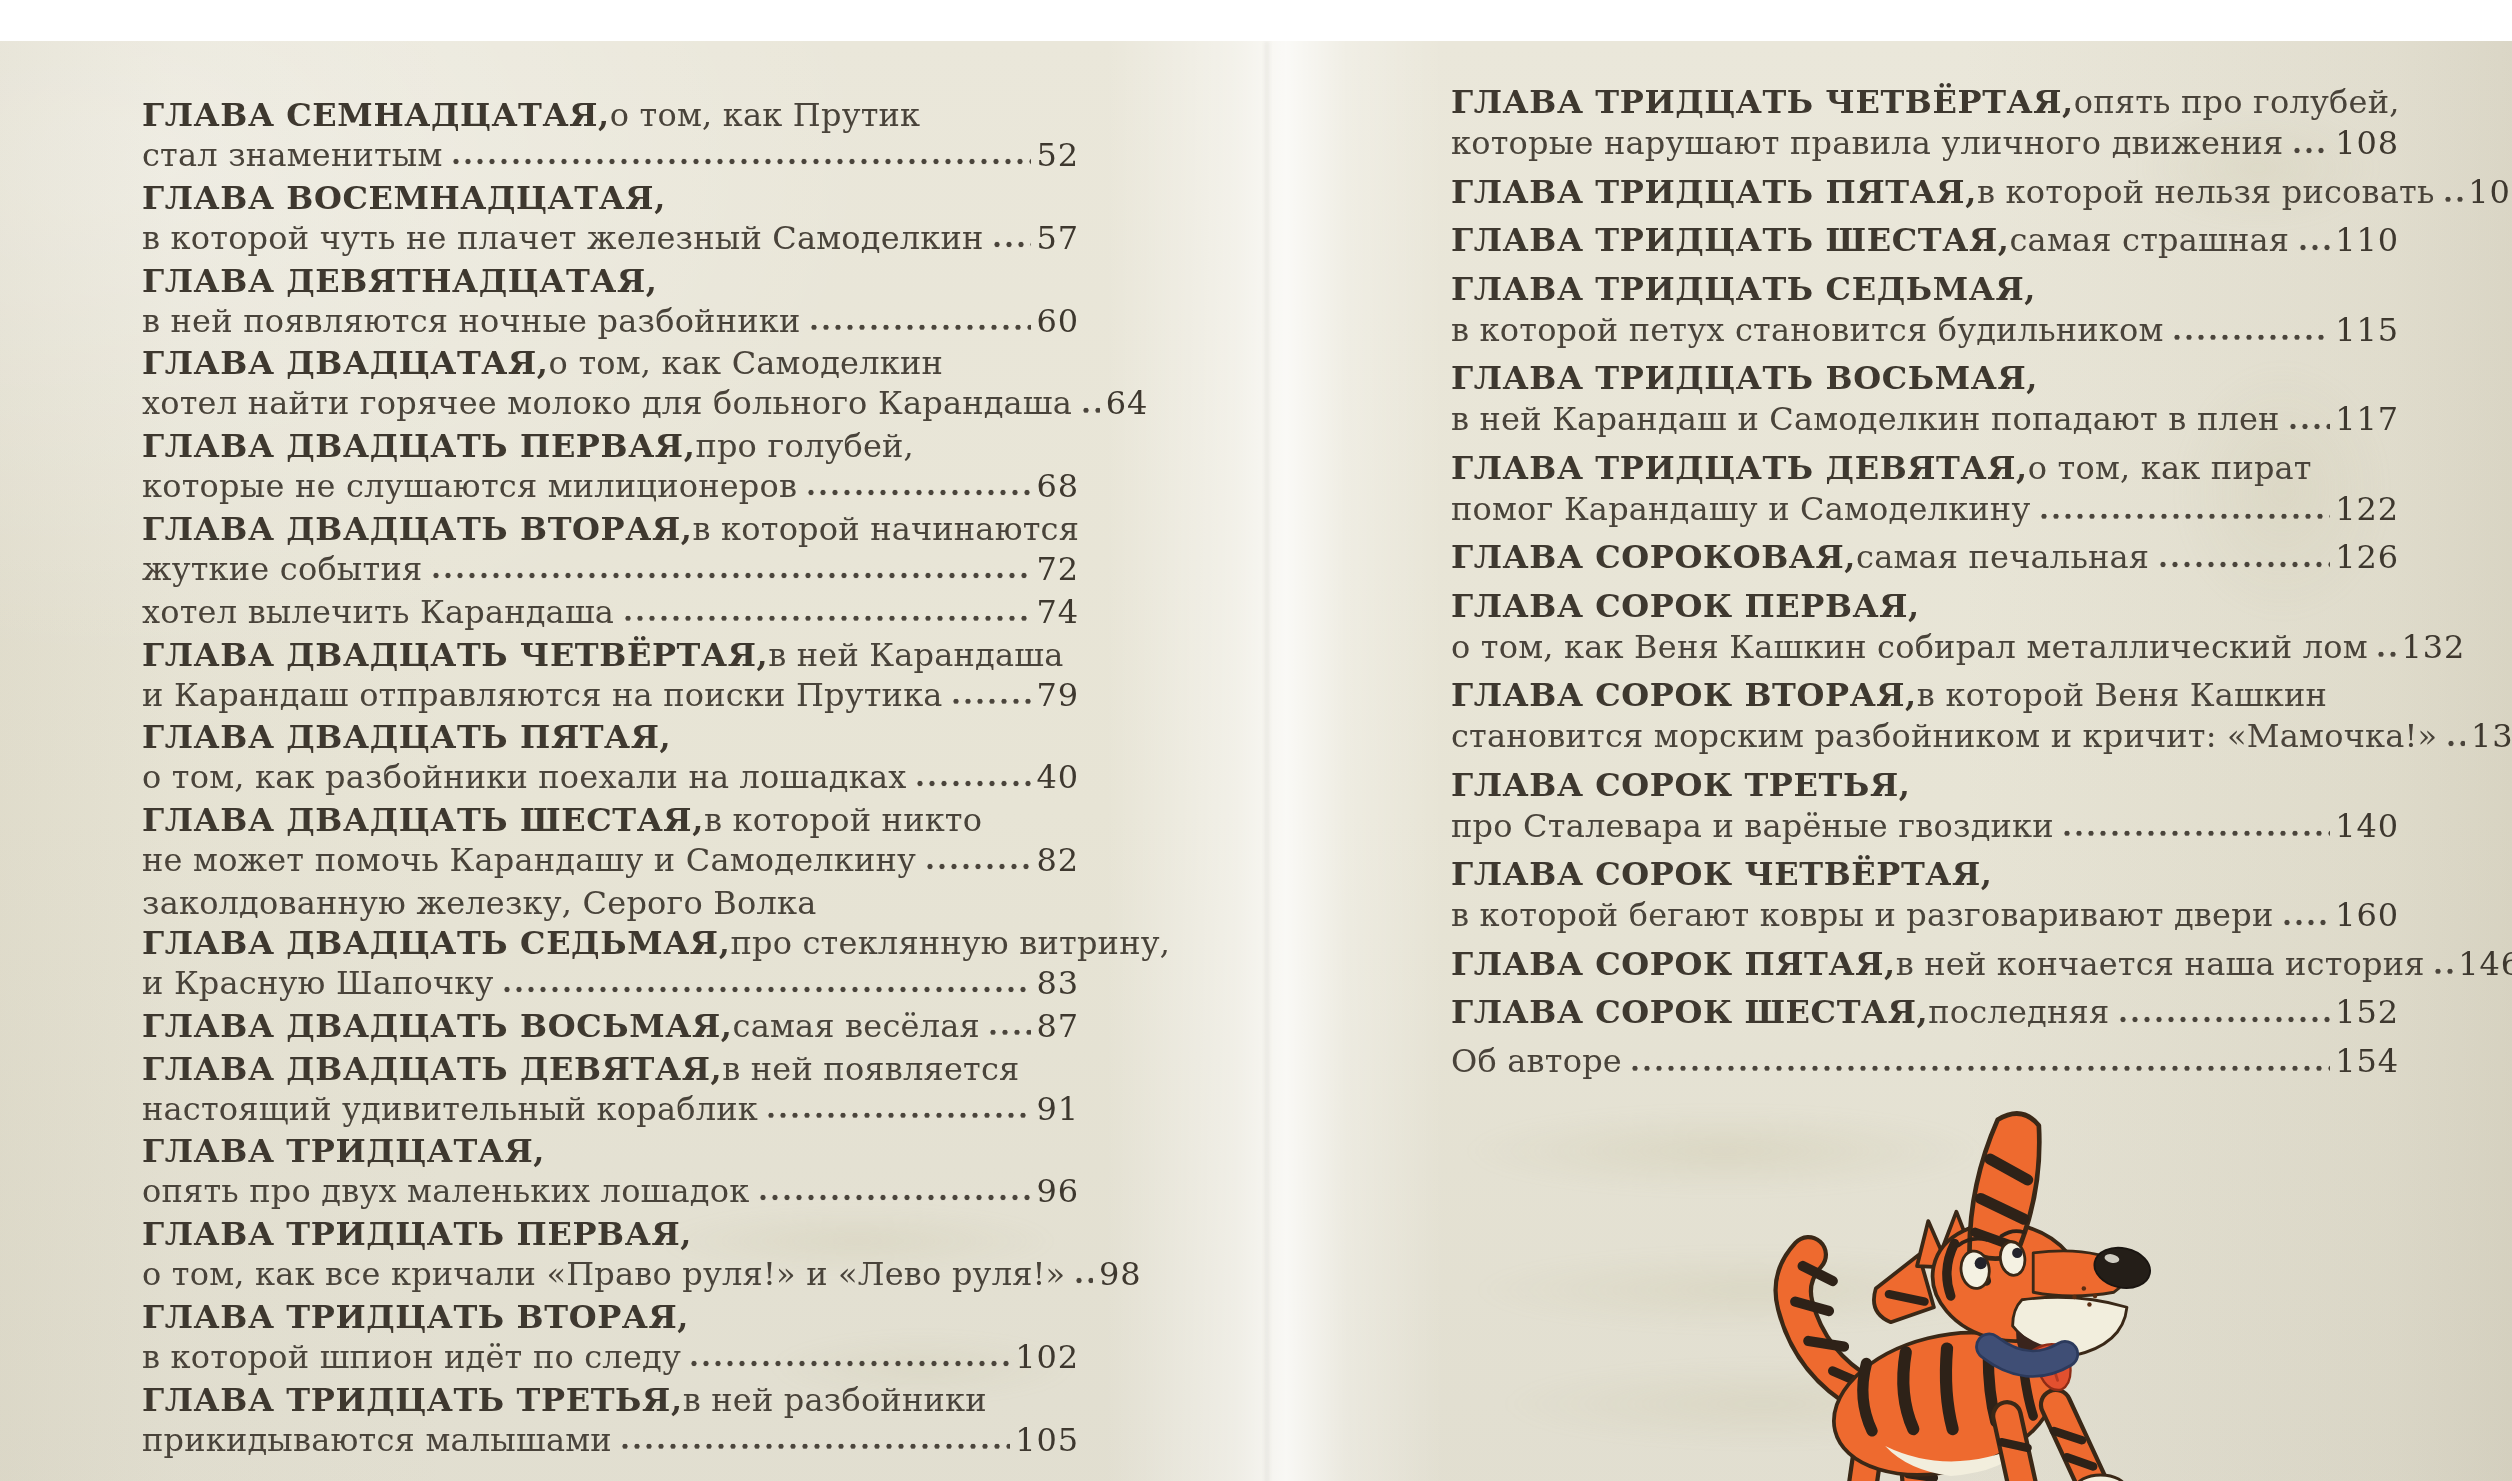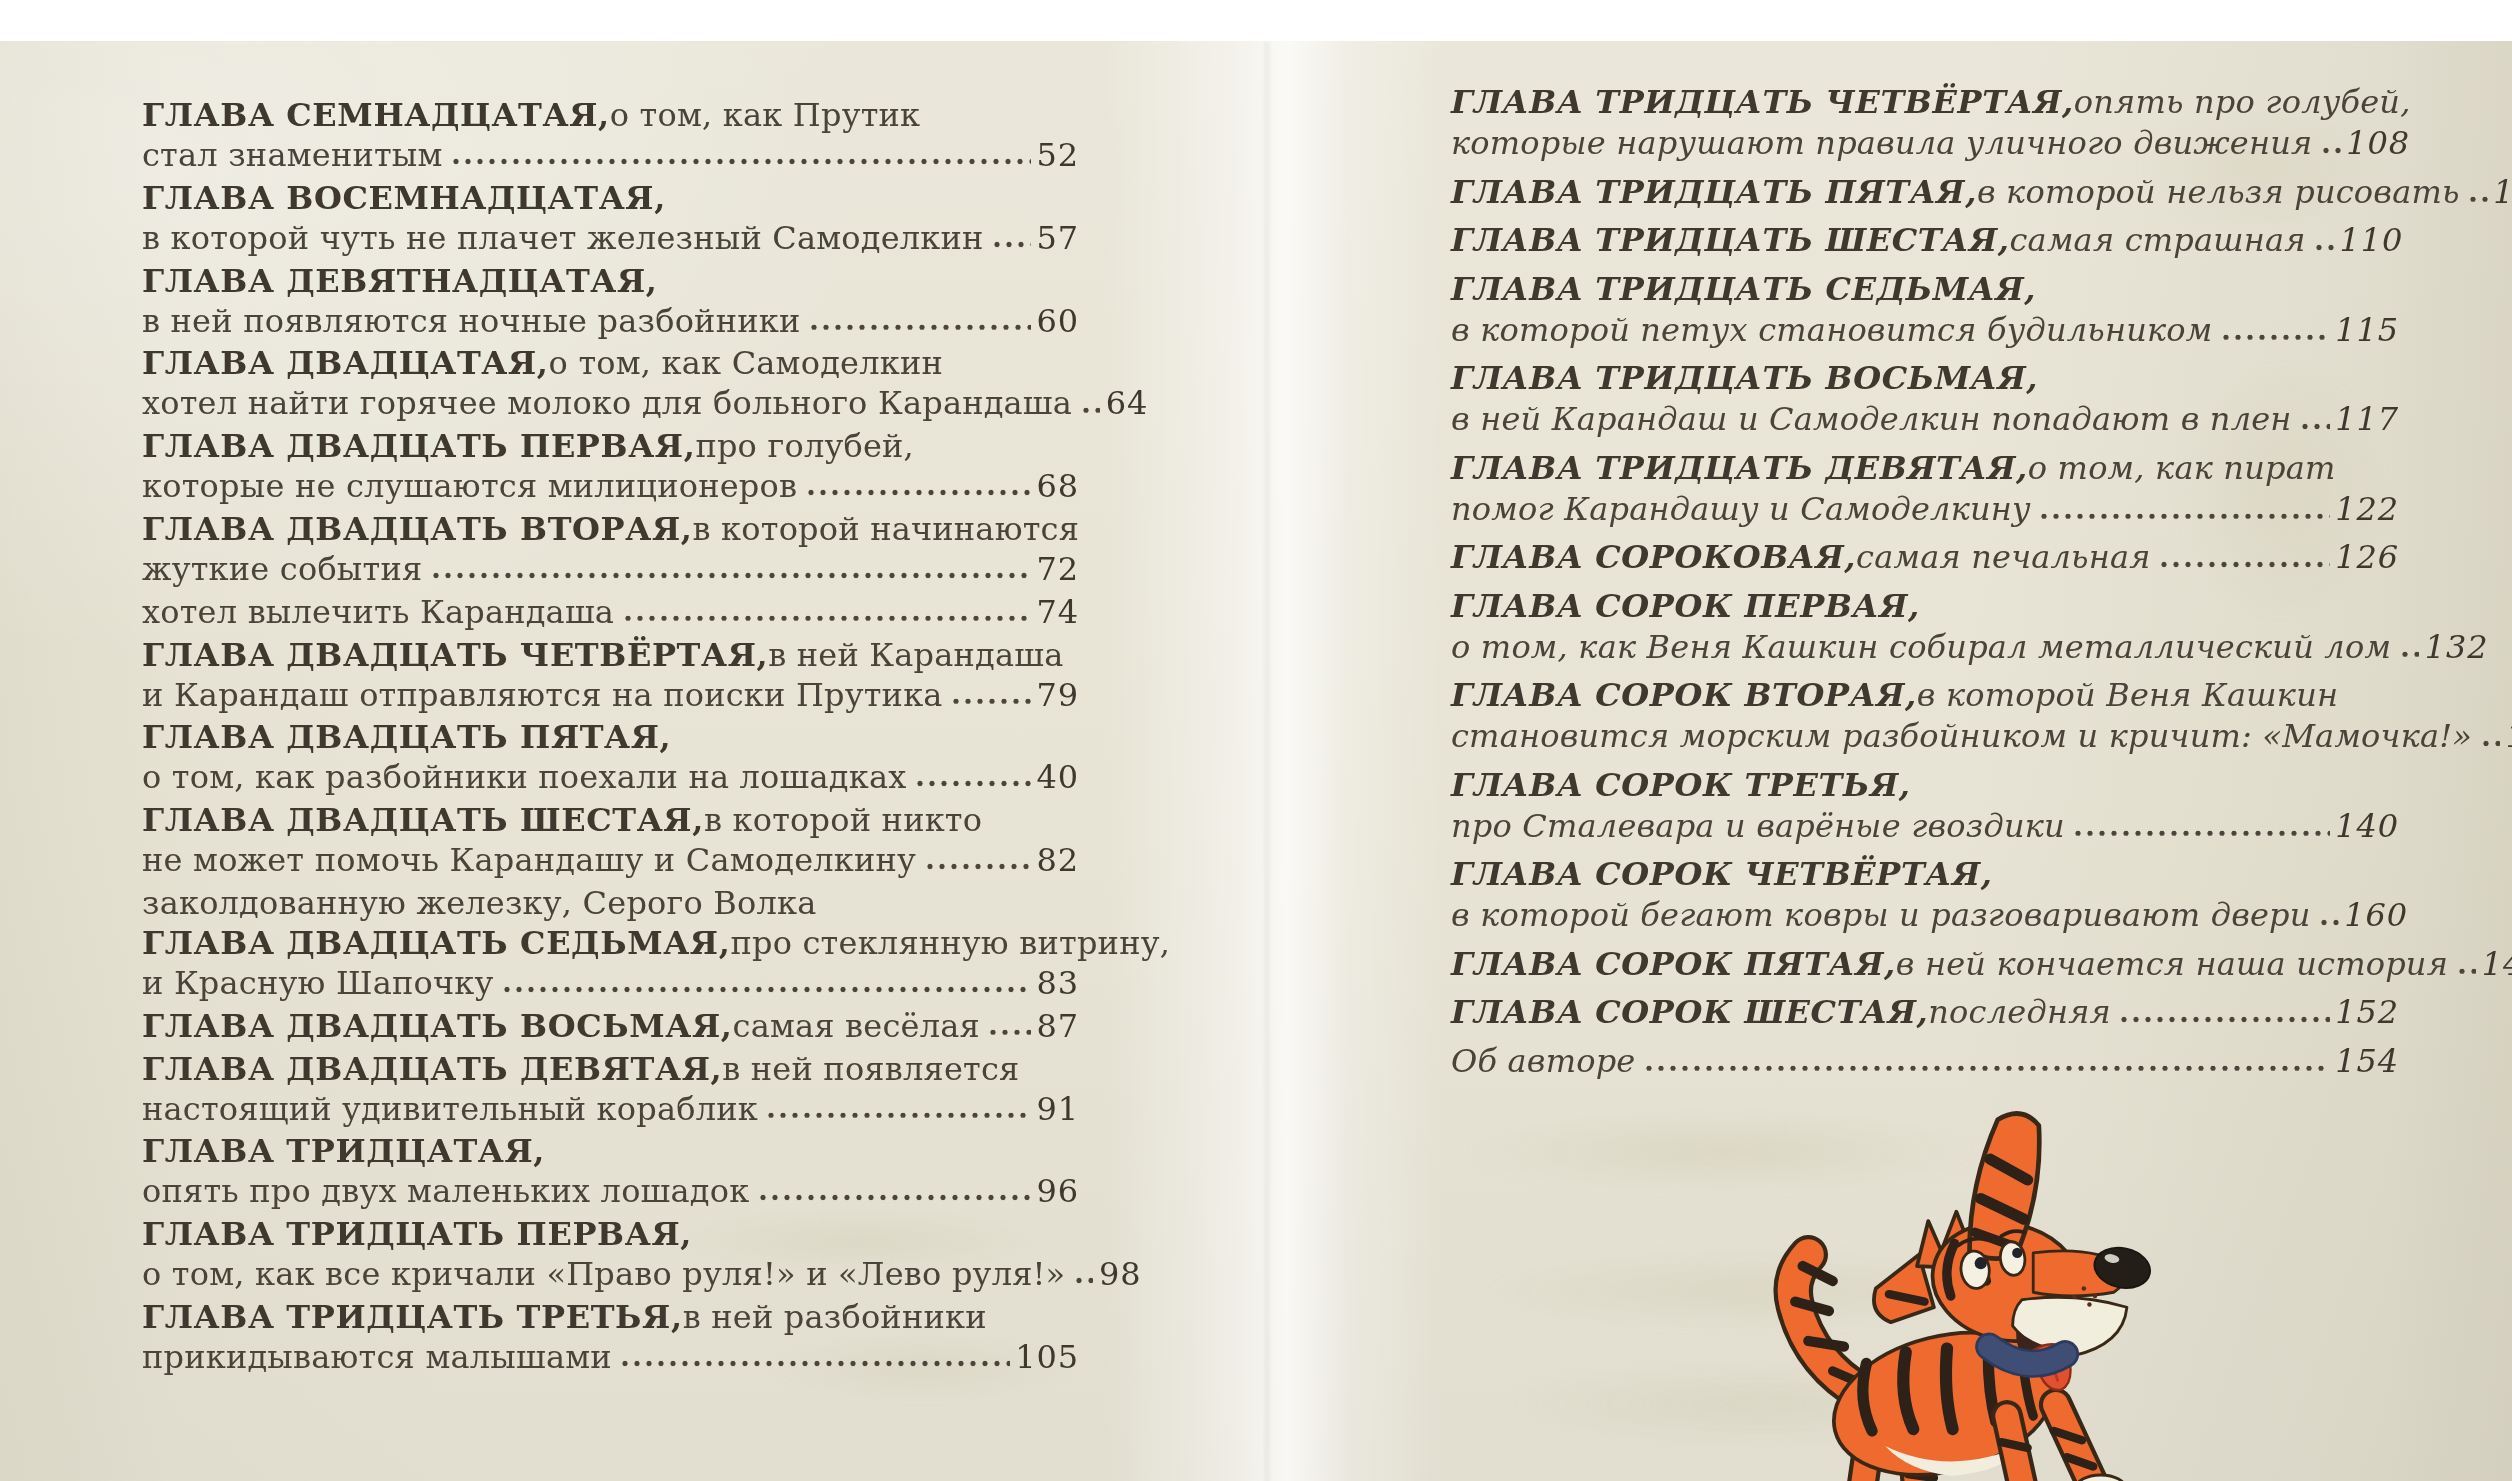--- a/index.html
+++ b/index.html
@@ -20,21 +20,21 @@
   }
   .page-col{position:absolute;color:#48423a;}
   .page-col.left{left:142px;top:54px;width:937px;}
   .page-col.right{left:1451px;top:41px;width:948px;}
   .toc-entry{margin-bottom:2.8px;}
   .right .toc-entry{margin-bottom:7.5px;}
   .toc-line{
     display:flex;align-items:baseline;white-space:nowrap;
     font-size:32px;line-height:40px;color:#49433a;
   }
-  .right .toc-line{line-height:41px;font-style:italic;}
+  .right .toc-line{line-height:41px;}
   .head{font-weight:700;letter-spacing:0.6px;color:#3e382f;}
   .tail{letter-spacing:0.2px;}
   .leader{
     flex:1 1 auto;min-width:20.6px;height:6.6px;align-self:flex-end;
     margin:0 5.6px 10.3px 7.5px;
     background-image:radial-gradient(circle, #4a443b 2.3px, rgba(0,0,0,0) 2.9px);
     background-size:12px 6.6px;background-repeat:repeat-x;background-position:left center;
   }
   .pagenum{letter-spacing:0.9px;color:#3e382f;}
   .ghost{position:absolute;filter:blur(6.6px);pointer-events:none;}
@@ -207,20 +207,30 @@
           <span class="head">ГЛАВА ТРИДЦАТЬ ПЕРВАЯ,</span>
         </div>
         <div class="toc-line">
           <span class="tail">о том, как все кричали «Право руля!» и «Лево руля!» </span>
           <span class="leader"></span>
           <span class="pagenum">98</span>
         </div>
       </div>
       <div class="toc-entry">
         <div class="toc-line">
+          <span class="head">ГЛАВА ТРИДЦАТЬ ВТОРАЯ,</span>
+        </div>
+        <div class="toc-line">
+          <span class="tail">в которой шпион идёт по следу</span>
+          <span class="leader"></span>
+          <span class="pagenum">102</span>
+        </div>
+      </div>
+      <div class="toc-entry">
+        <div class="toc-line">
           <span class="head">ГЛАВА ТРИДЦАТЬ ТРЕТЬЯ,</span>
           <span class="tail"> в ней разбойники</span>
         </div>
         <div class="toc-line">
           <span class="tail">прикидываются малышами</span>
           <span class="leader"></span>
           <span class="pagenum">105</span>
         </div>
       </div>
     </div>

